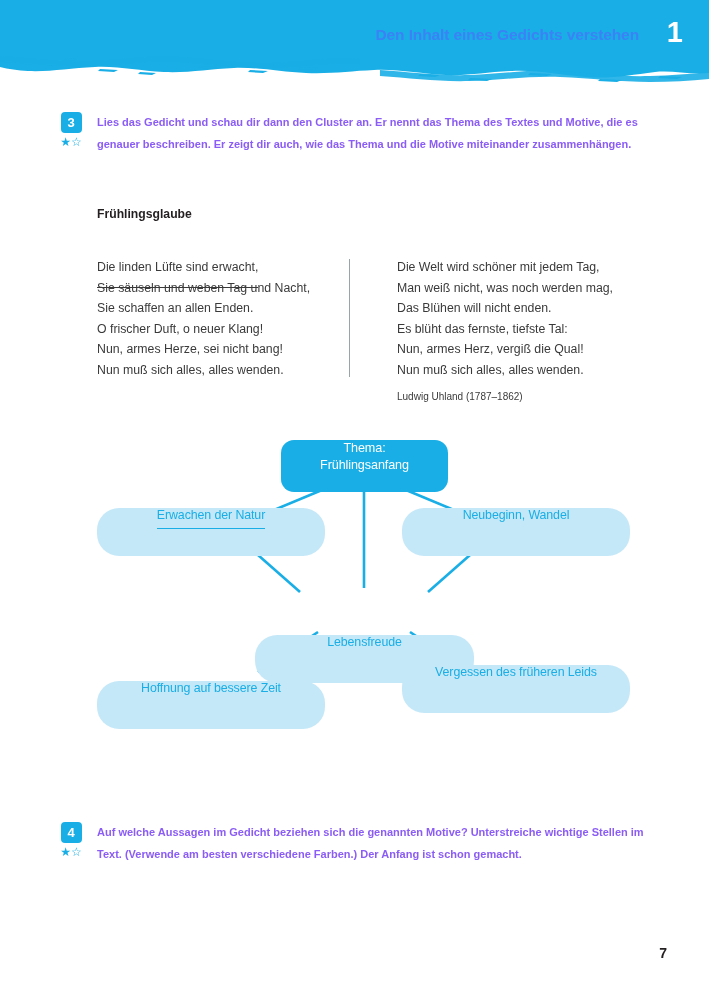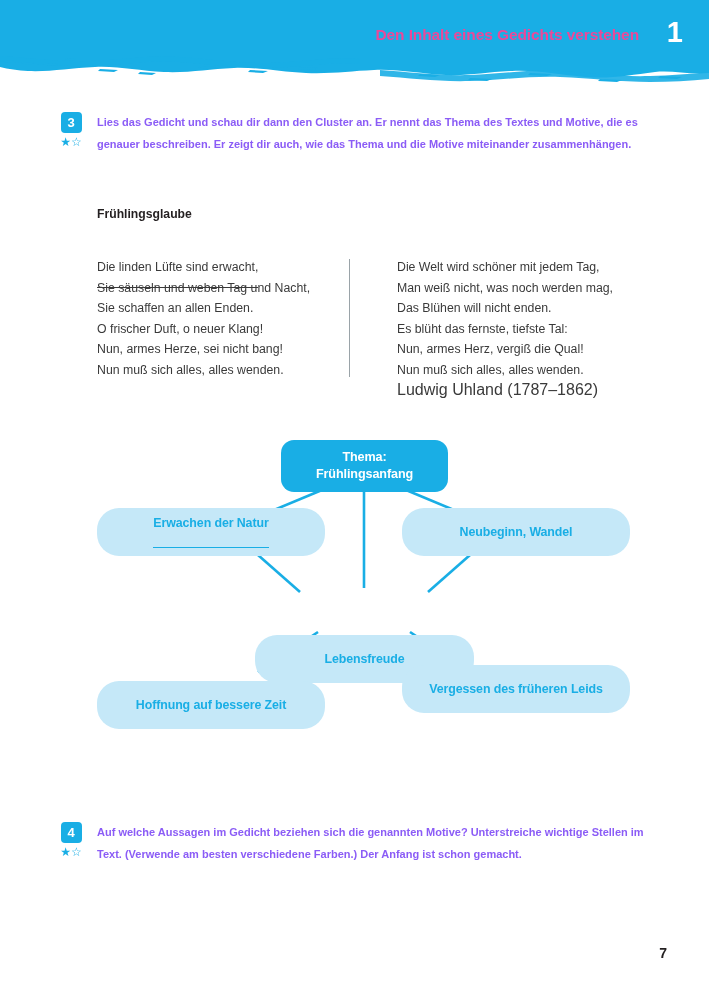--- a/index.html
+++ b/index.html
@@ -29,21 +29,21 @@
     width: 709px;
     height: 92px;
     display: block;
   }
   .header-title {
     position: absolute;
     right: 70px;
     top: 26px;
     font-size: 15.5px;
     font-weight: bold;
-    color: #ec4899;
+    color: #3b82f6;
     letter-spacing: -0.1px;
     white-space: nowrap;
   }
   .header-chapter {
     position: absolute;
     right: 26px;
     top: 18px;
     font-size: 29px;
     font-weight: bold;
     color: #ffffff;
@@ -127,21 +127,22 @@
     font-size: 12.3px;
     line-height: 20.6px;
     color: #3a3a3a;
     white-space: nowrap;
   }
   .poem-line.underlined span {
     border-bottom: 1px solid #3a3a3a;
     padding-bottom: 13px;
   }
   .poem-author {
-    font-size: 16px;
+    margin-top: 10px;
+    font-size: 10px;
     color: #3a3a3a;
   }
 
   
   .cluster {
     position: absolute;
     left: 0;
     top: 420px;
     width: 709px;
     height: 330px;
@@ -149,42 +150,42 @@
   .cluster-lines {
     position: absolute;
     left: 0; top: 0;
     width: 709px;
     height: 330px;
   }
   .node {
     position: absolute;
     box-sizing: border-box;
     display: flex;
-    align-items: center;
+    align-items: flex-start;
     justify-content: center;
     text-align: center;
     border-radius: 22px;
-    font-weight: bold;
+    font-weight: normal;
     letter-spacing: -0.1px;
   }
   .node-main {
     background: #19AEE5;
     color: #ffffff;
     font-size: 12.6px;
     line-height: 17px;
     border-radius: 13px;
   }
   .node-sub {
     background: #C5E8F8;
     color: #19AEE5;
     font-size: 12.4px;
   }
   .node-sub .ul {
     border-bottom: 1.4px solid #19AEE5;
-    padding-bottom: 17px;
+    padding-bottom: 6px;
   }
 
   
   .page-num {
     position: absolute;
     right: 42px;
     bottom: 39px;
     font-size: 14px;
     font-weight: bold;
     color: #231f20;

